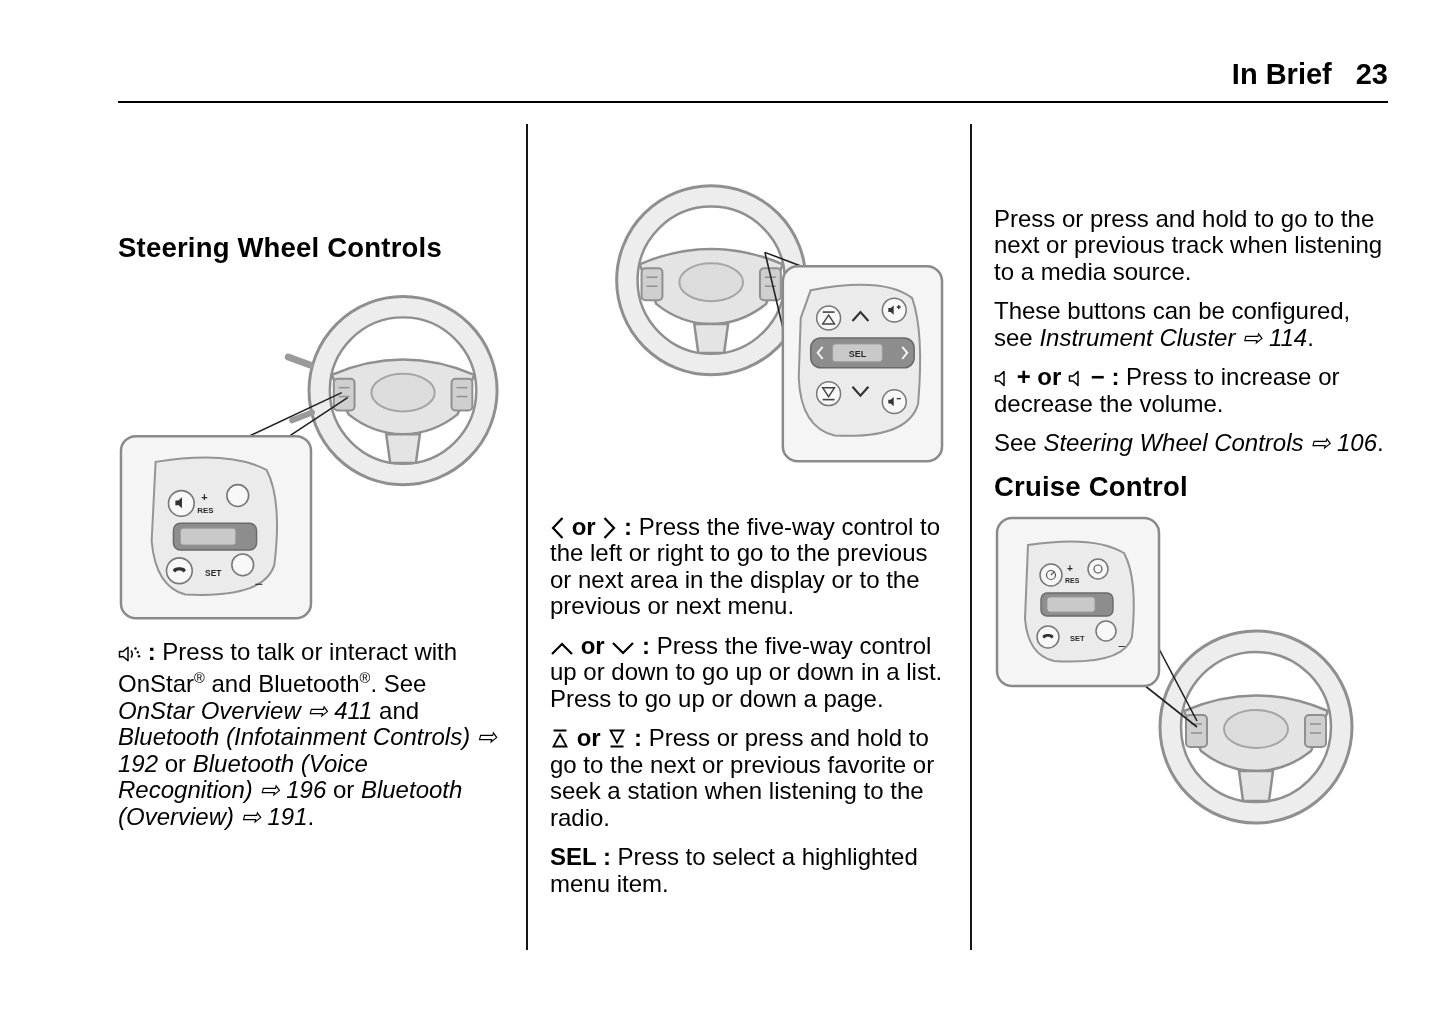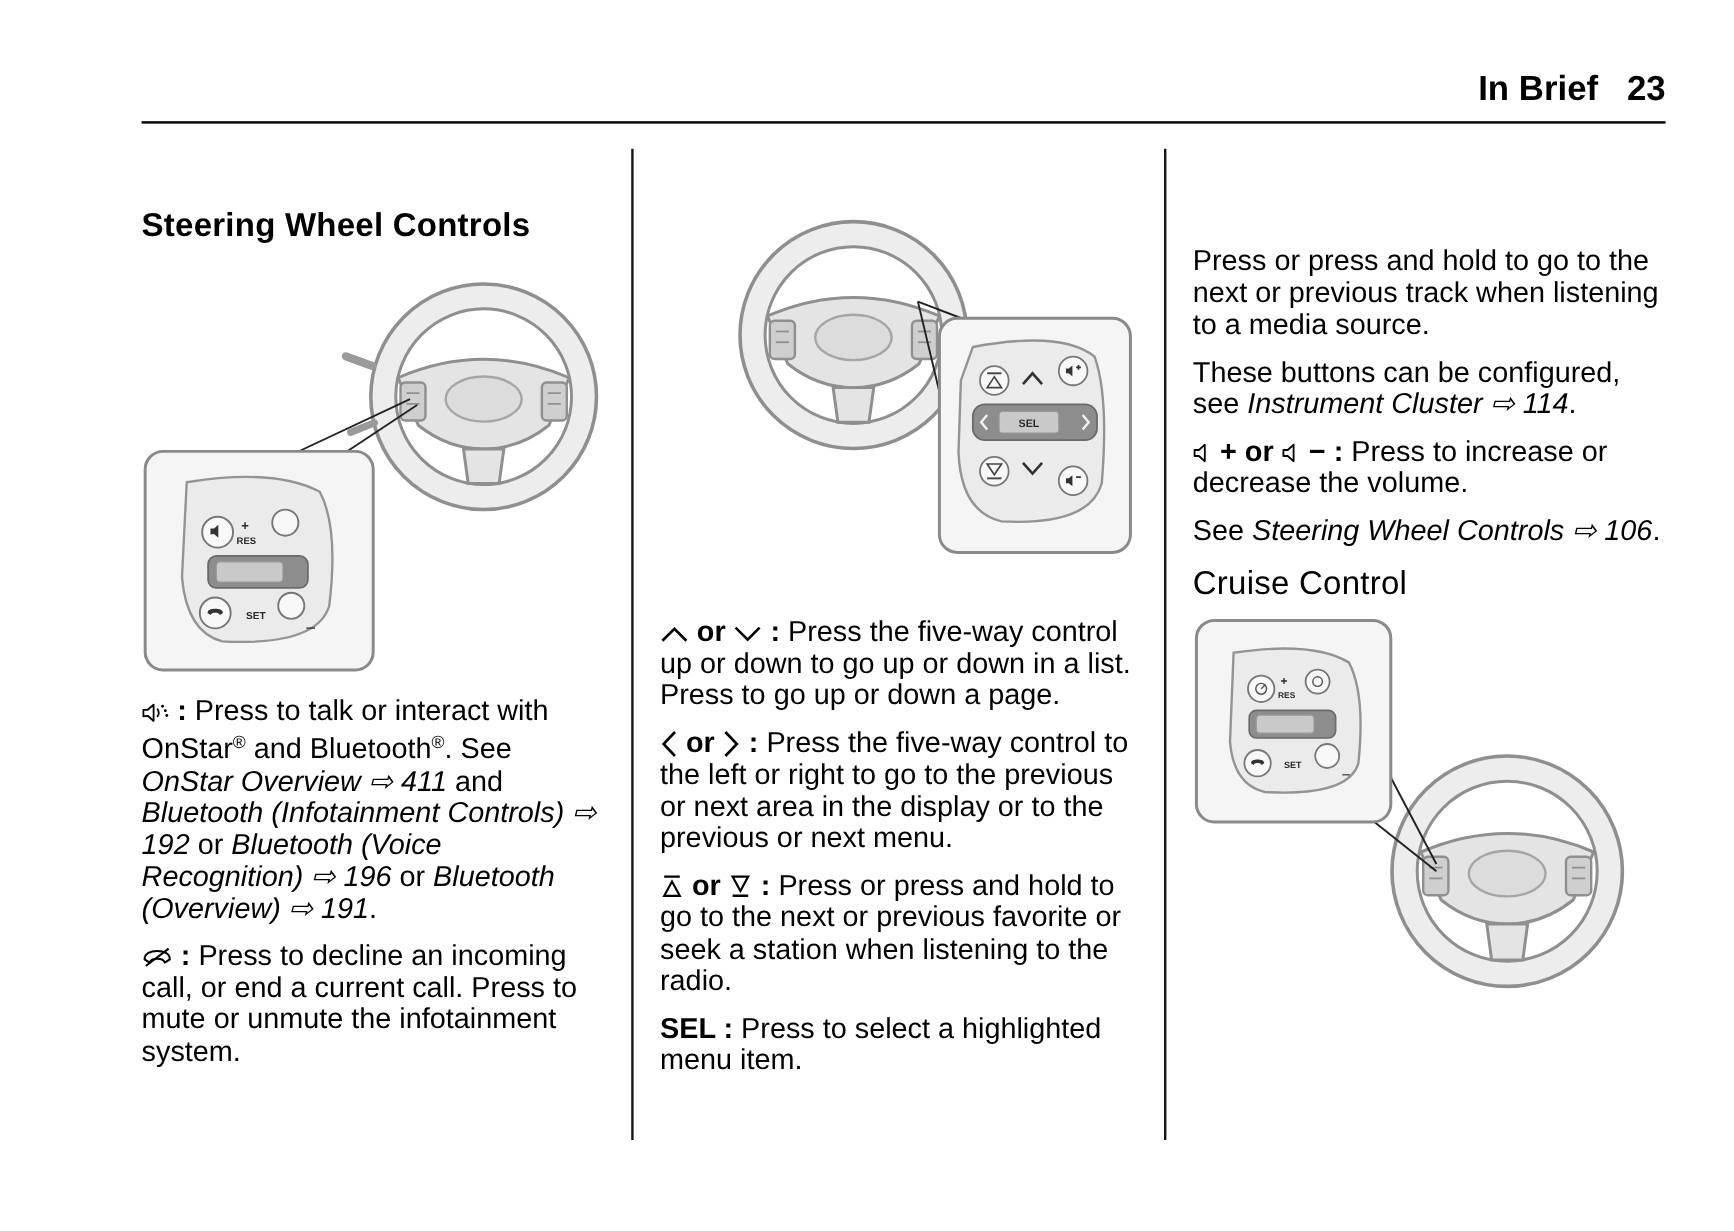--- a/index.html
+++ b/index.html
@@ -8,21 +8,21 @@
   .page-header{position:absolute;top:60px;right:57px;display:flex;gap:24px;
                font-size:29px;font-weight:bold;line-height:1}
   .rule{position:absolute;top:101px;left:118px;width:1270px;height:2px;background:#000}
   .columns{position:absolute;top:122px;left:118px;width:1270px;display:flex;align-items:center}
   .col{flex:none}
   .col-1{width:386px}
   .col-2{width:398px}
   .col-3{width:392px}
   .divider{flex:none;width:2px;height:826px;background:#161616;margin:2px 22px 0}
   h1.h{font-size:27.5px;font-weight:bold;margin:3px 0 10px;letter-spacing:.2px}
-  h2.h{font-size:27.5px;font-weight:normal;margin:14px 0 12px;letter-spacing:.2px}
+  h2.h{font-size:27.5px;font-weight:bold;margin:14px 0 12px;letter-spacing:.2px}
   p.body{font-size:24px;line-height:26.5px;margin:0 0 13px}
   figure{margin:0}
   .illus1{margin:14px 0 12px}
   .illus2{margin:6px 0 24px}
   .illus3{margin:12px 0 16px}
   sup.reg{font-size:61%}
   .ref{font-style:italic}
   b.run{font-weight:bold}
   .inl-icon{display:inline-block;vertical-align:-3px;line-height:0}
   .inl-icon.big{vertical-align:-5px}
@@ -90,26 +90,20 @@
       <p class="body">
         <span class="inl-icon"><svg width="23" height="18" viewBox="0 0 23 18">
               <path d="M1.5 12 V6.5 h3.6 L10 2.2 v13.6 L5.1 11.5 Z" fill="none" stroke="#000" stroke-width="1.5" stroke-linejoin="round"></path>
               <path d="M13 5.5 q2.6 3.5 0 7" fill="none" stroke="#000" stroke-width="1.5"></path>
               <circle cx="17.5" cy="3.5" r="1.2"></circle>
               <circle cx="19.8" cy="7.2" r="1.2"></circle>
               <circle cx="21" cy="11.2" r="1.2"></circle>
             </svg></span><b class="run"> : </b><span class="run">Press to talk or interact with OnStar</span><sup class="reg">®</sup><span class="run"> and Bluetooth</span><sup class="reg">®</sup><span class="run">. See </span><i class="ref">OnStar Overview ⇨ 411</i><span class="run"> and </span><i class="ref">Bluetooth (Infotainment Controls) ⇨ 192</i><span class="run"> or </span><i class="ref">Bluetooth (Voice Recognition) ⇨ 196</i><span class="run"> or </span><i class="ref">Bluetooth (Overview) ⇨ 191</i><span class="run">.</span>
       </p>
 
-      <p class="body">
-        <span class="inl-icon mid"><svg width="26" height="17" viewBox="0 0 26 17">
-              <path d="M2.5 10.5 C2.5 5.5 7.5 3.5 13 3.5 s10.5 2 10.5 7 l-4.2 2.6 c-0.8-2.2-3.2-3.1-6.3-3.1 s-5.5 0.9-6.3 3.1 Z" fill="none" stroke="#000" stroke-width="1.7" stroke-linejoin="round"></path>
-              <line x1="3.5" y1="16" x2="22.5" y2="1.5" stroke="#000" stroke-width="1.7"></line>
-            </svg></span><b class="run"> : </b><span class="run">Press to decline an incoming call, or end a current call. Press to mute or unmute the infotainment system.</span>
-      </p>
     </section>
 
     <div class="divider"></div>
 
     <section class="col col-2">
 
       <figure class="illus2">
         <svg class="figsvg" width="398" height="318" viewBox="0 0 400 318">
           <g transform="translate(162,112)">
             <circle r="95" fill="#ededed" stroke="#8f8f8f" stroke-width="3"></circle>
@@ -147,33 +141,33 @@
             <line x1="274" y1="232" x2="286" y2="232" stroke="#444" stroke-width="1.6"></line>
             <polyline points="304,219 312,228 320,219" fill="none" stroke="#333" stroke-width="2.2"></polyline>
             <circle cx="346" cy="234" r="12" fill="#f8f8f8" stroke="#777" stroke-width="1.5"></circle>
             <path d="M340 236 v-4 h2.4 l3-2.6 v9.2 l-3-2.6 z" fill="#333"></path>
             <line x1="348.5" y1="231" x2="352.5" y2="231" stroke="#333" stroke-width="1.4"></line>
           </g>
         </svg>
       </figure>
 
       <p class="body">
+        <span class="inl-icon big"><svg width="15" height="24" viewBox="0 0 15 24">
+              <polyline points="12.5,2 3,12 12.5,22" fill="none" stroke="#000" stroke-width="2.2"></polyline>
+            </svg></span> <b class="run">or</b> <span class="inl-icon big"><svg width="15" height="24" viewBox="0 0 15 24">
+              <polyline points="2.5,2 12,12 2.5,22" fill="none" stroke="#000" stroke-width="2.2"></polyline>
+            </svg></span><b class="run"> : </b><span class="run">Press the five-way control to the left or right to go to the previous or next area in the display or to the previous or next menu.</span>
+      </p>
+
+      <p class="body">
         <span class="inl-icon mid"><svg width="24" height="15" viewBox="0 0 24 15">
               <polyline points="2,13 12,3 22,13" fill="none" stroke="#000" stroke-width="2.2"></polyline>
             </svg></span> <b class="run">or</b> <span class="inl-icon mid"><svg width="24" height="15" viewBox="0 0 24 15">
               <polyline points="2,2 12,12 22,2" fill="none" stroke="#000" stroke-width="2.2"></polyline>
             </svg></span><b class="run"> : </b><span class="run">Press the five-way control up or down to go up or down in a list. Press to go up or down a page.</span>
-      </p>
-
-      <p class="body">
-        <span class="inl-icon big"><svg width="15" height="24" viewBox="0 0 15 24">
-              <polyline points="12.5,2 3,12 12.5,22" fill="none" stroke="#000" stroke-width="2.2"></polyline>
-            </svg></span> <b class="run">or</b> <span class="inl-icon big"><svg width="15" height="24" viewBox="0 0 15 24">
-              <polyline points="2.5,2 12,12 2.5,22" fill="none" stroke="#000" stroke-width="2.2"></polyline>
-            </svg></span><b class="run"> : </b><span class="run">Press the five-way control to the left or right to go to the previous or next area in the display or to the previous or next menu.</span>
       </p>
 
       <p class="body">
         <span class="inl-icon"><svg width="20" height="21" viewBox="0 0 20 21">
               <line x1="3.5" y1="2.5" x2="16.5" y2="2.5" stroke="#000" stroke-width="2"></line>
               <polygon points="10,6.5 3.5,18.5 16.5,18.5" fill="none" stroke="#000" stroke-width="1.8"></polygon>
             </svg></span> <b class="run">or</b> <span class="inl-icon"><svg width="20" height="21" viewBox="0 0 20 21">
               <polygon points="3.5,2.5 16.5,2.5 10,14.5" fill="none" stroke="#000" stroke-width="1.8"></polygon>
               <line x1="3.5" y1="18.5" x2="16.5" y2="18.5" stroke="#000" stroke-width="2"></line>
             </svg></span><b class="run"> : </b><span class="run">Press or press and hold to go to the next or previous favorite or seek a station when listening to the radio.</span>

